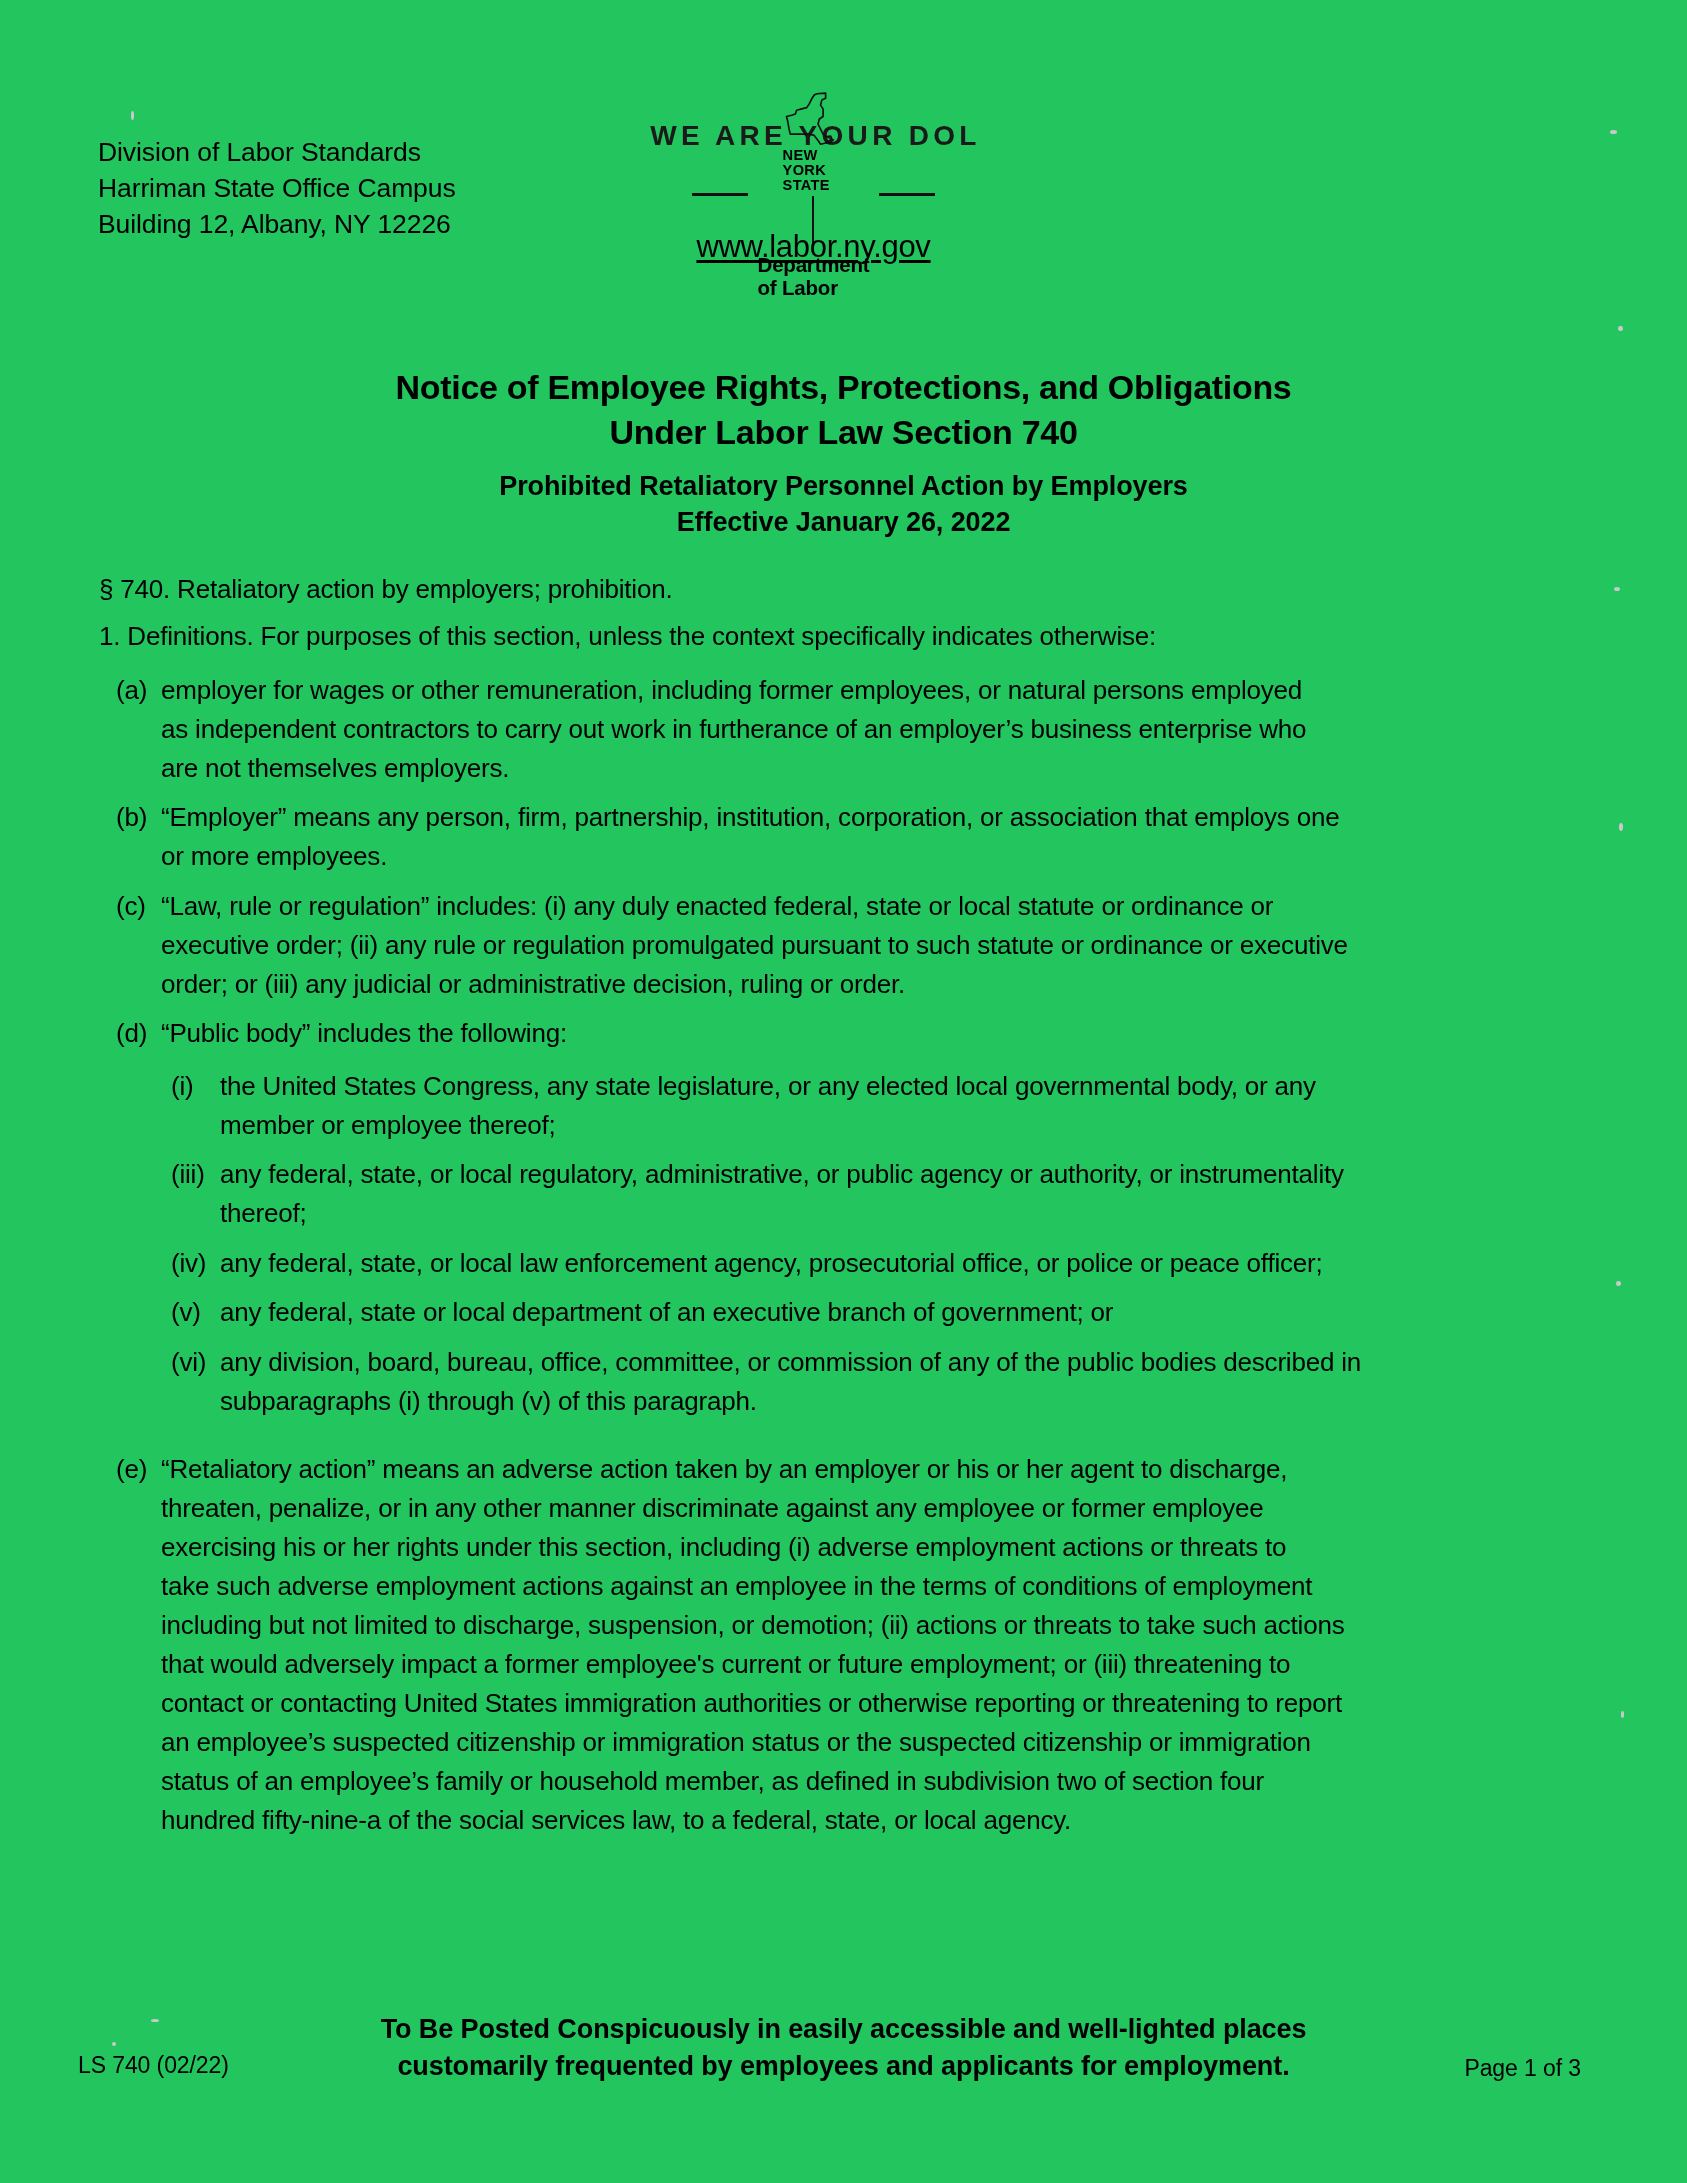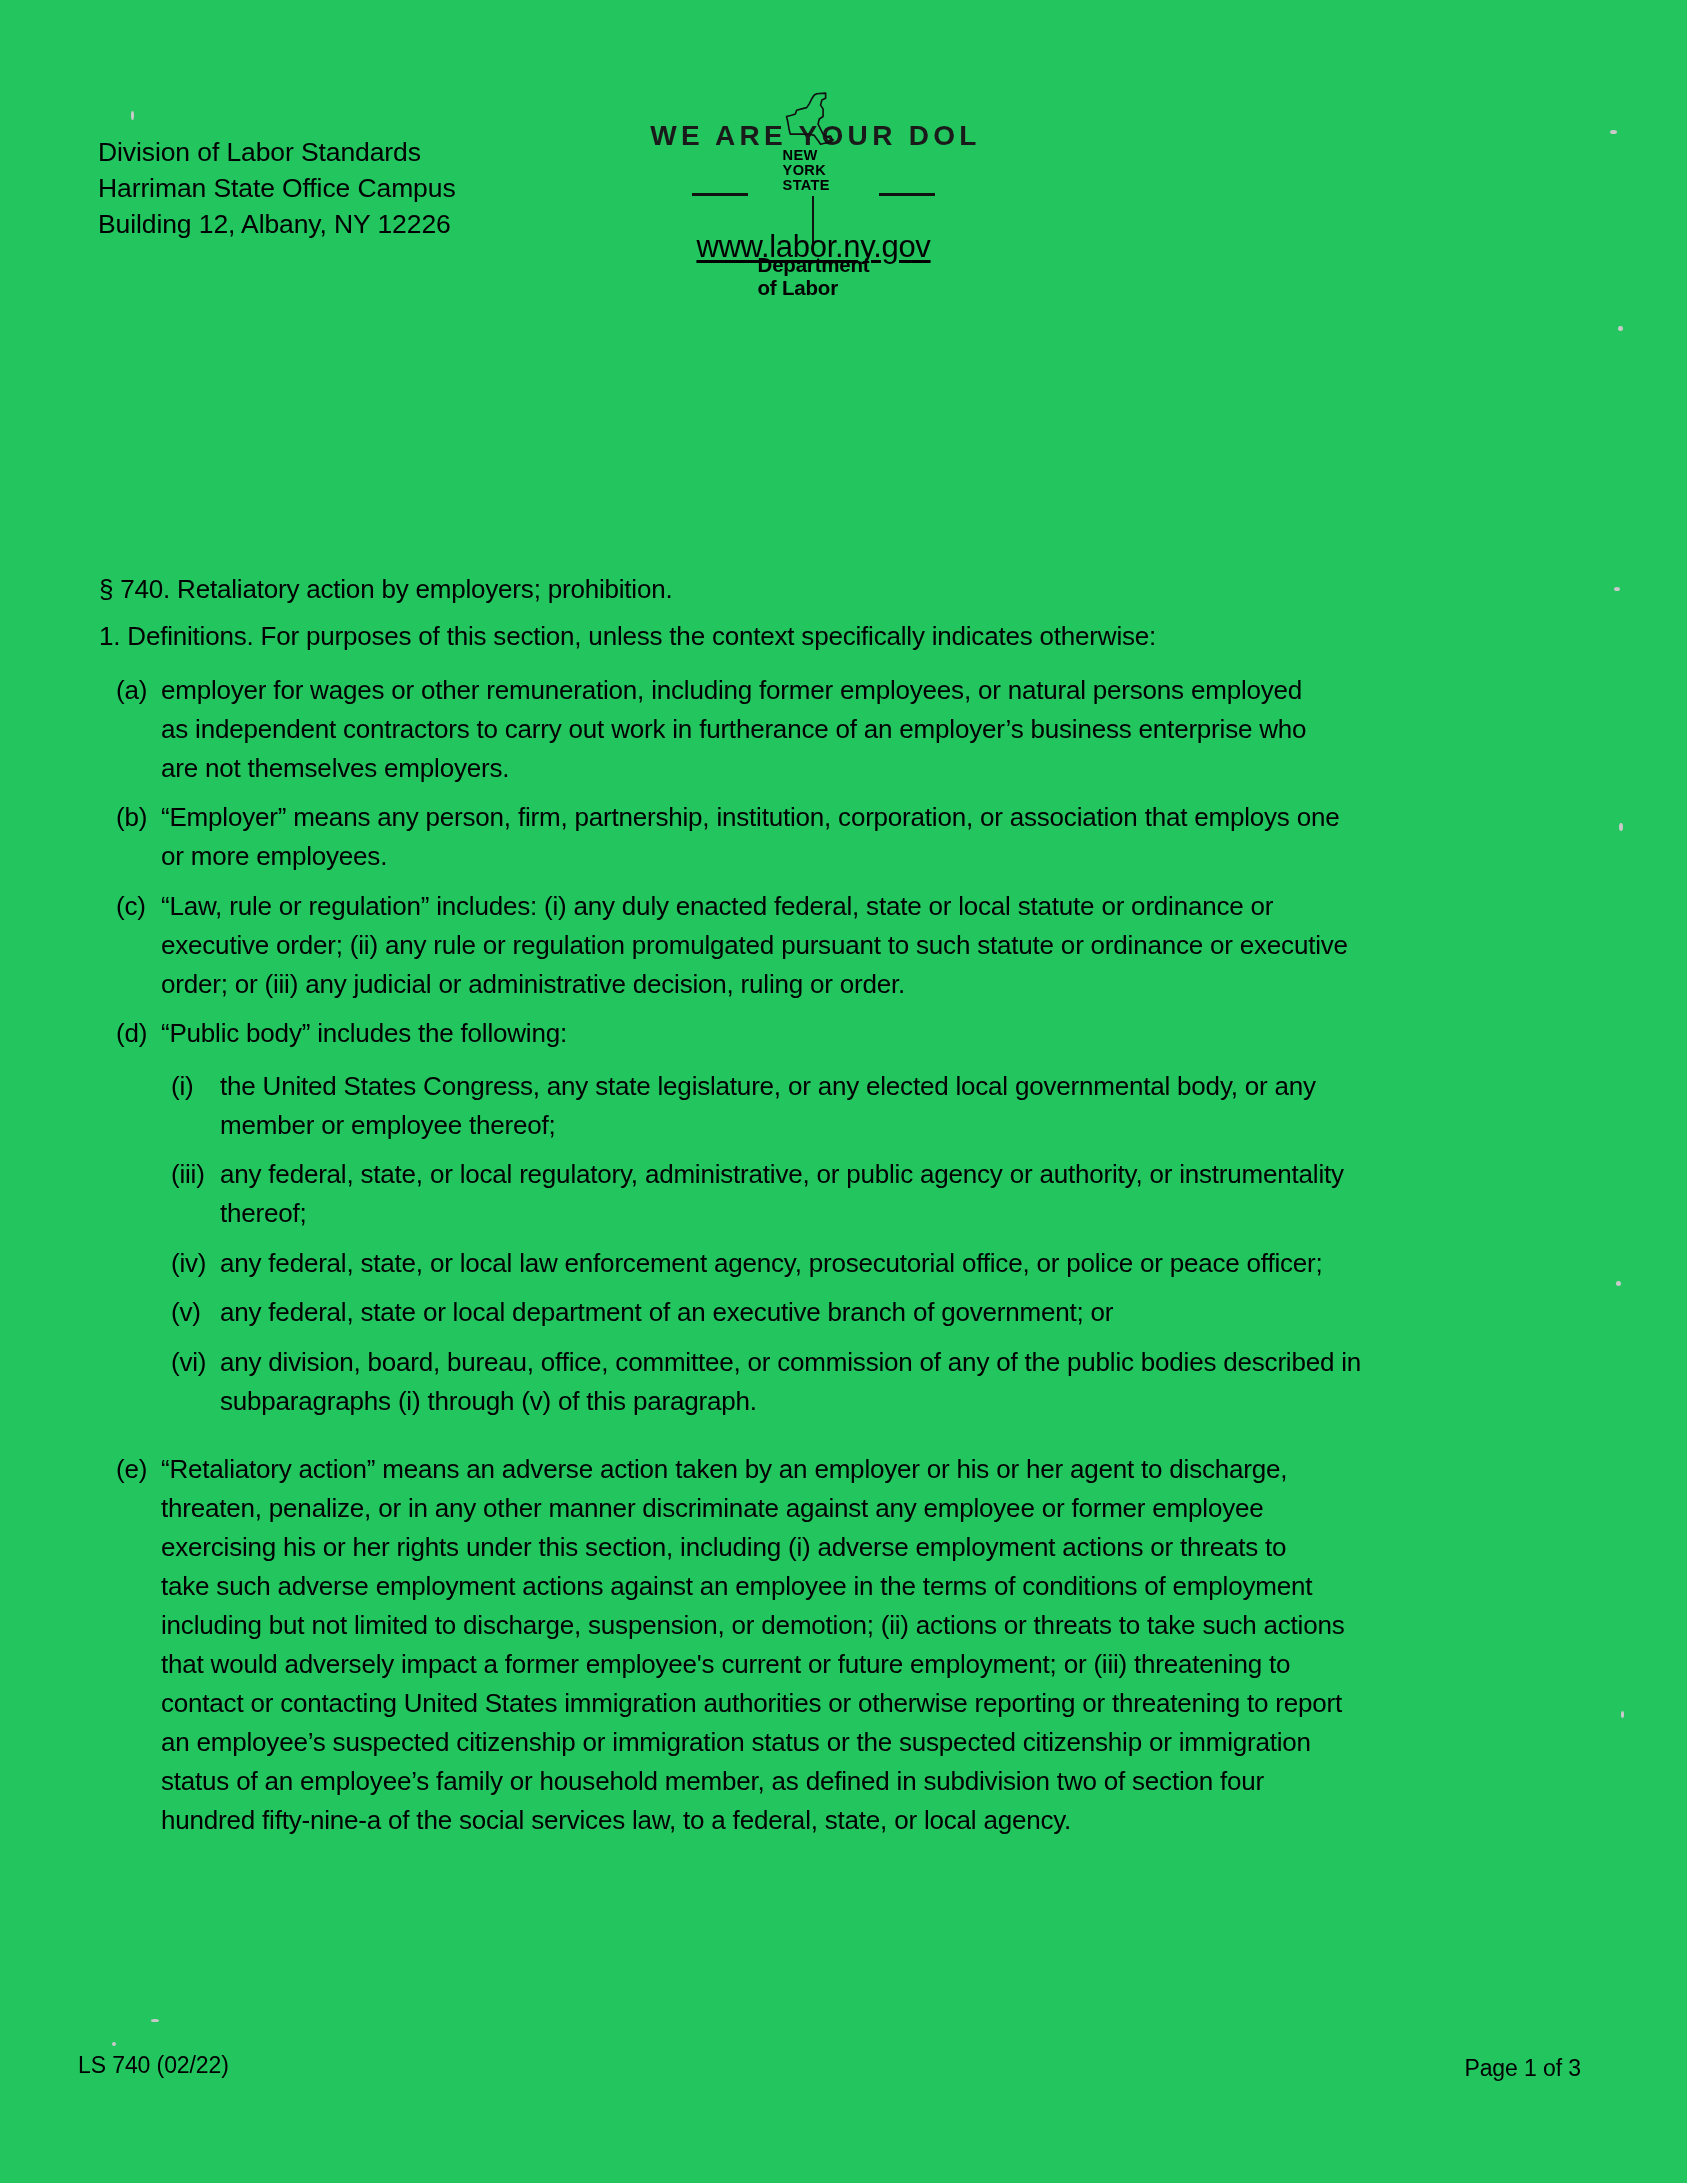--- a/index.html
+++ b/index.html
@@ -289,20 +289,30 @@
           </div>
         </div>
 
         <div class="logo-rule"></div>
       </div>
 
       <div class="url">www.labor.ny.gov</div>
     </div>
   </div>
 
+  <div class="titles">
+    <div class="title-main">
+      <div class="line">Notice of Employee Rights, Protections, and Obligations</div>
+      <div class="line">Under Labor Law Section 740</div>
+    </div>
+    <div class="title-sub">
+      <div class="line">Prohibited Retaliatory Personnel Action by Employers</div>
+      <div class="line">Effective January 26, 2022</div>
+    </div>
+  </div>
 
   <div class="body-area">
 
     <div class="blk lvl0">§ 740. Retaliatory action by employers; prohibition.</div>
 
     <div class="blk lvl0" style="margin-bottom:14.6px;">1. Definitions. For purposes of this section, unless the context specifically indicates otherwise:</div>
 
     <div class="blk item item-a">
       <span class="marker marker-a">(a)</span>
       <span class="text">
@@ -387,18 +397,22 @@
         <span class="line">contact or contacting United States immigration authorities or otherwise reporting or threatening to report</span>
         <span class="line">an employee’s suspected citizenship or immigration status or the suspected citizenship or immigration</span>
         <span class="line">status of an employee’s family or household member, as defined in subdivision two of section four</span>
         <span class="line">hundred fifty-nine-a of the social services law, to a federal, state, or local agency.</span>
       </span>
     </div>
 
   </div>
 
   <div class="footer">
+    <div class="footer-center">
+      <div class="line">To Be Posted Conspicuously in easily accessible and well-lighted places</div>
+      <div class="line">customarily frequented by employees and applicants for employment.</div>
+    </div>
     <div class="form-id">LS 740 (02/22)</div>
     <div class="page-num">Page 1 of 3</div>
   </div>
 
 </div>
 
 
 </body></html>

